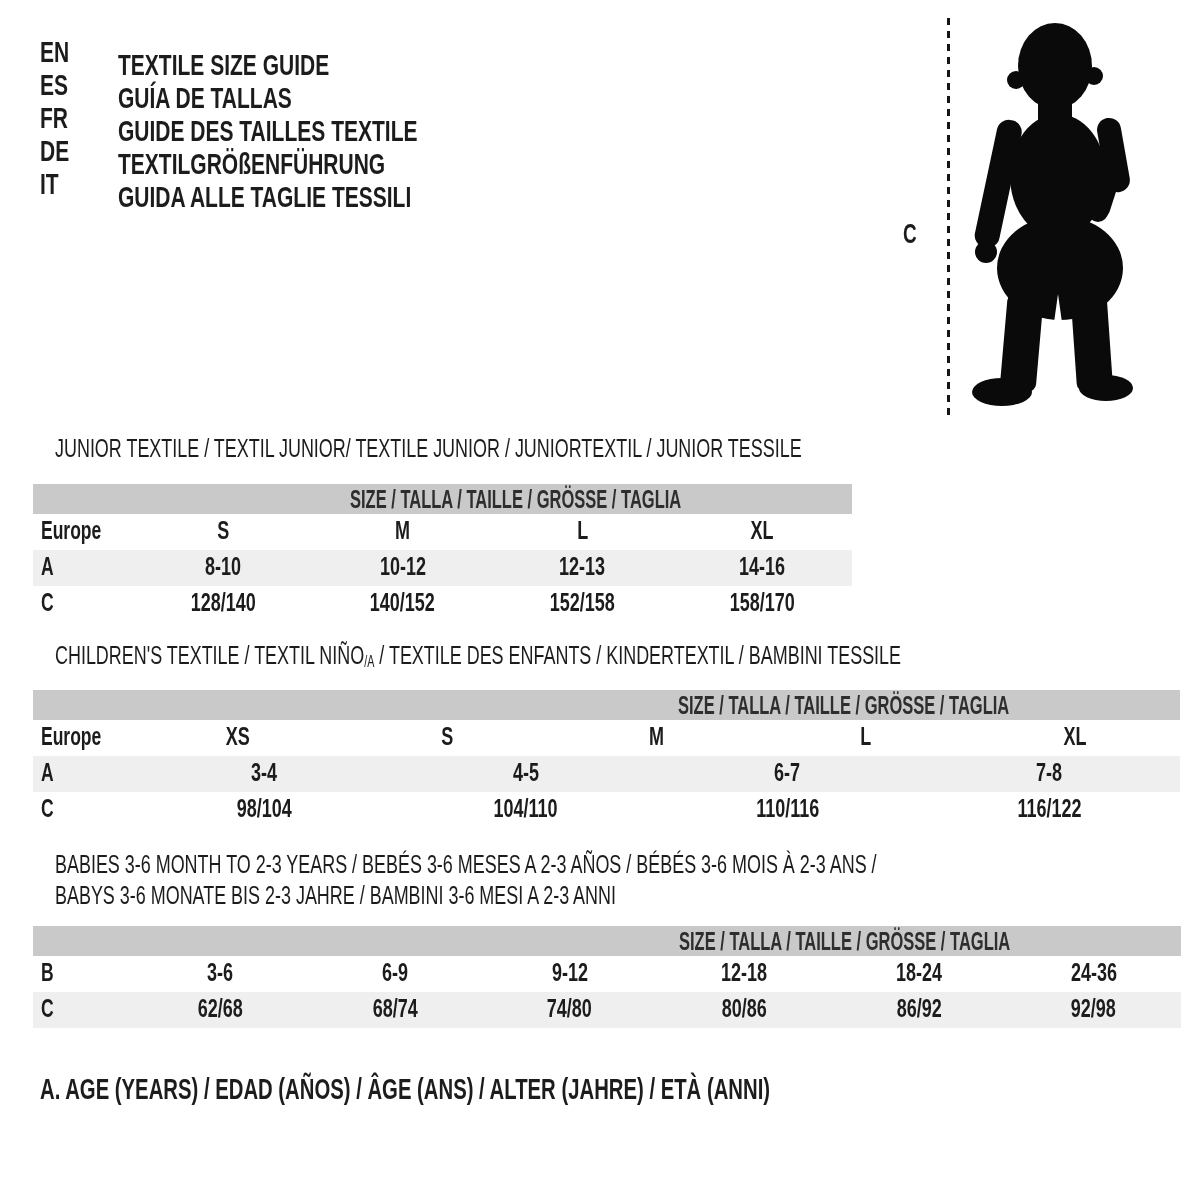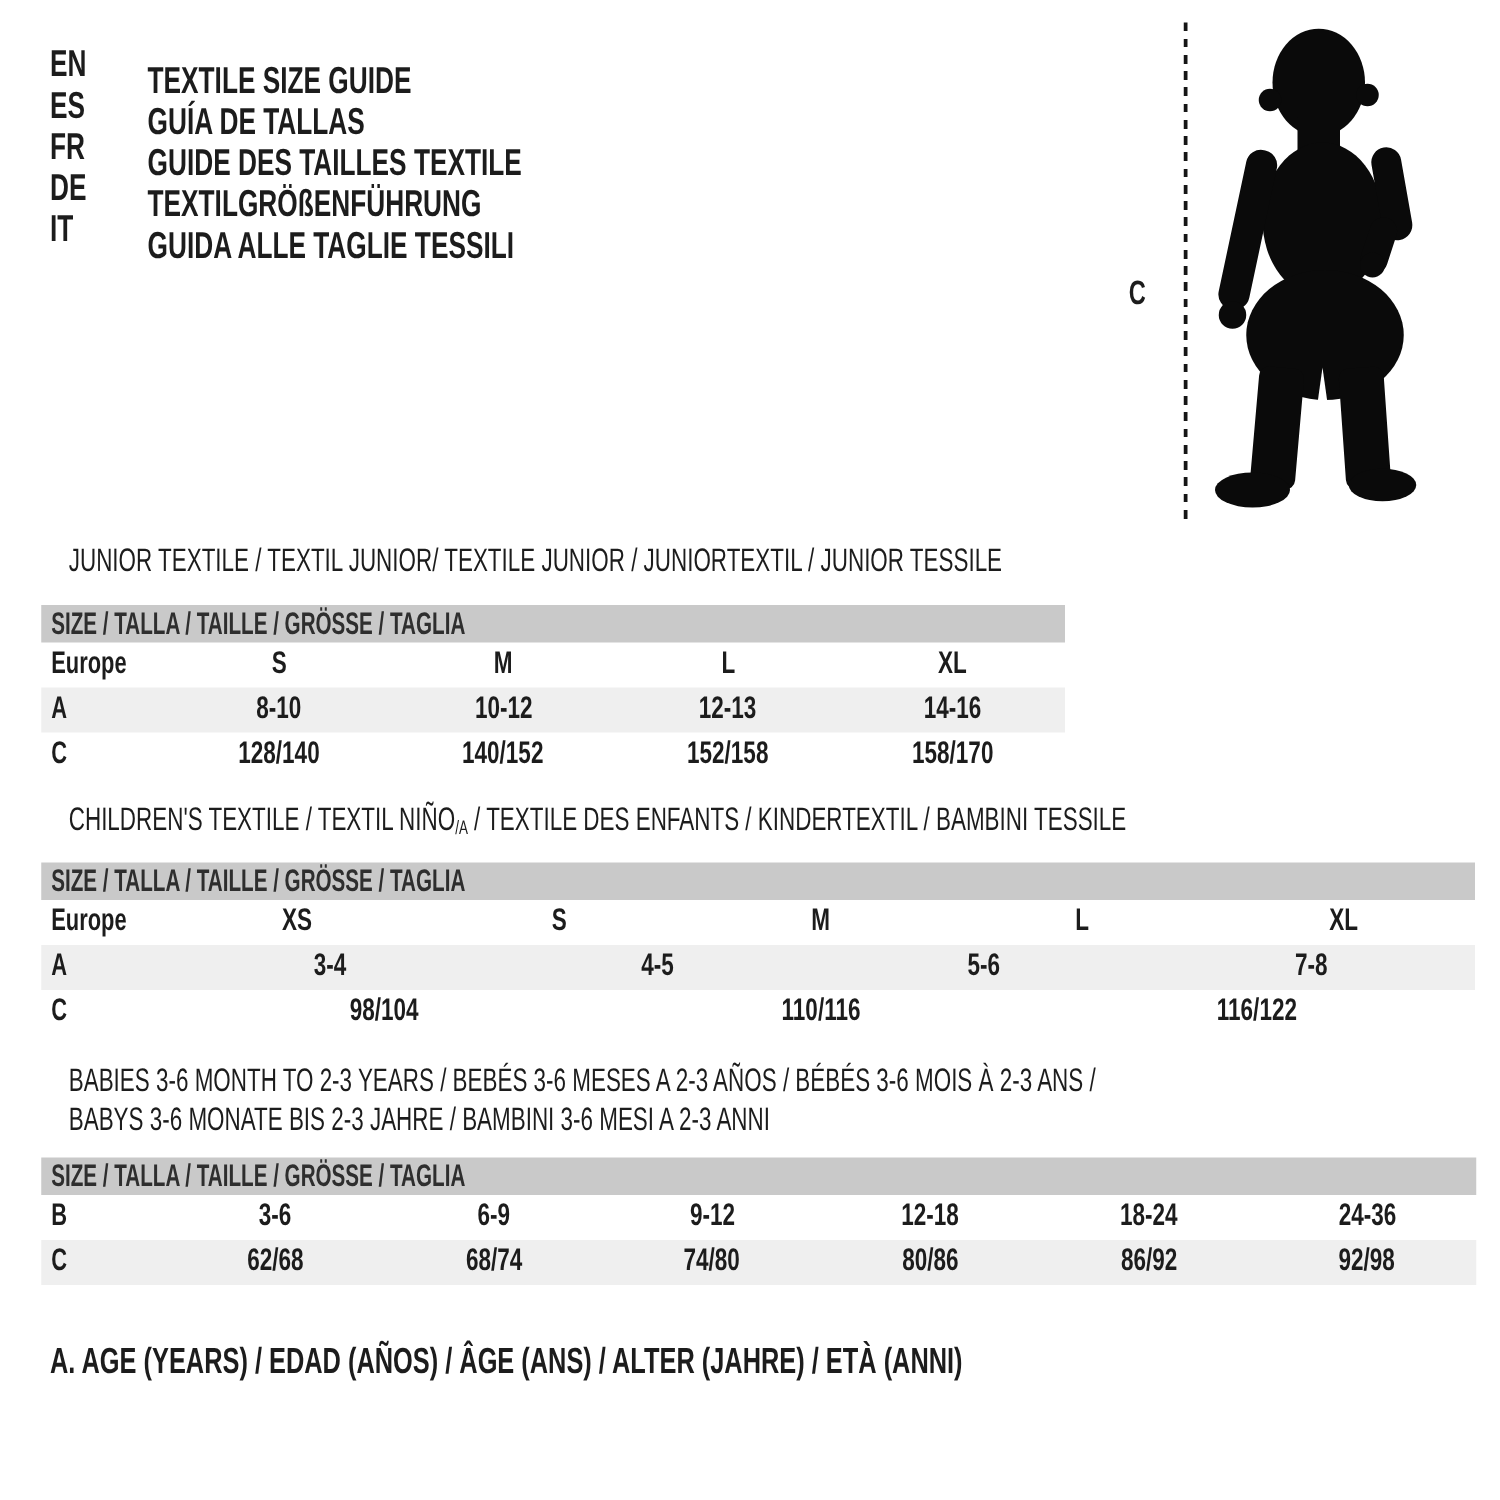--- a/index.html
+++ b/index.html
@@ -39,21 +39,21 @@
   #sec-babies{top:851px;}
   .sec-title{position:absolute;left:22px;top:0;margin:0;font-size:26px;font-weight:400;}
   .title-line{height:31px;line-height:26px;}
   .sec-title .cond{transform:scaleX(0.69);}
 
   .table{position:absolute;left:0;}
   #sec-junior  .table{top:49px;width:819px;}
   #sec-children .table{top:48px;width:1147px;}
   #sec-babies  .table{top:75px;width:1148px;}
 
-  .bar{height:30px;line-height:30px;background:#c9c9c9;padding-left:8px;font-size:25px;color:#2e2e2e;}
+  .bar{height:30px;line-height:30px;background:#c9c9c9;padding-left:8px;font-size:25px;color:#2e2e2e;text-align:right;}
   .bar .cond{transform:scaleX(0.66);}
   .trow{display:flex;height:36px;line-height:32px;font-size:25px;}
   .trow.shaded{background:#efefef;}
   .trow .lab{width:100px;padding-left:8px;box-sizing:border-box;}
   .trow .cell{flex:1;text-align:center;}
 
   
   #footnotes{position:absolute;left:40px;top:1072px;}
   .footnote{height:34px;line-height:34px;font-size:29px;}
 </style>
@@ -155,26 +155,27 @@
             <div class="cell"><span class="cond-c">XS</span></div>
             <div class="cell"><span class="cond-c">S</span></div>
             <div class="cell"><span class="cond-c">M</span></div>
             <div class="cell"><span class="cond-c">L</span></div>
             <div class="cell"><span class="cond-c">XL</span></div>
           </div>
           <div class="trow shaded">
             <div class="lab"><span class="cond">A</span></div>
             <div class="cell"><span class="cond-c">3-4</span></div>
             <div class="cell"><span class="cond-c">4-5</span></div>
-            <div class="cell"><span class="cond-c">5-6</span></div>
+            <div class="cell"><span class="cond-c">6-7</span></div>
             <div class="cell"><span class="cond-c">7-8</span></div>
           </div>
           <div class="trow">
             <div class="lab"><span class="cond">C</span></div>
             <div class="cell"><span class="cond-c">98/104</span></div>
+            <div class="cell"><span class="cond-c">104/110</span></div>
             <div class="cell"><span class="cond-c">110/116</span></div>
             <div class="cell"><span class="cond-c">116/122</span></div>
           </div>
         </div>
     </div>
   </section>
 
   <section id="sec-babies" class="sec">
     <h2 class="sec-title">
         <div class="title-line"><span class="cond"><span>BABIES 3-6 MONTH TO 2-3 YEARS / BEBÉS 3-6 MESES A 2-3 AÑOS / BÉBÉS 3-6 MOIS À 2-3 ANS /</span></span></div>

